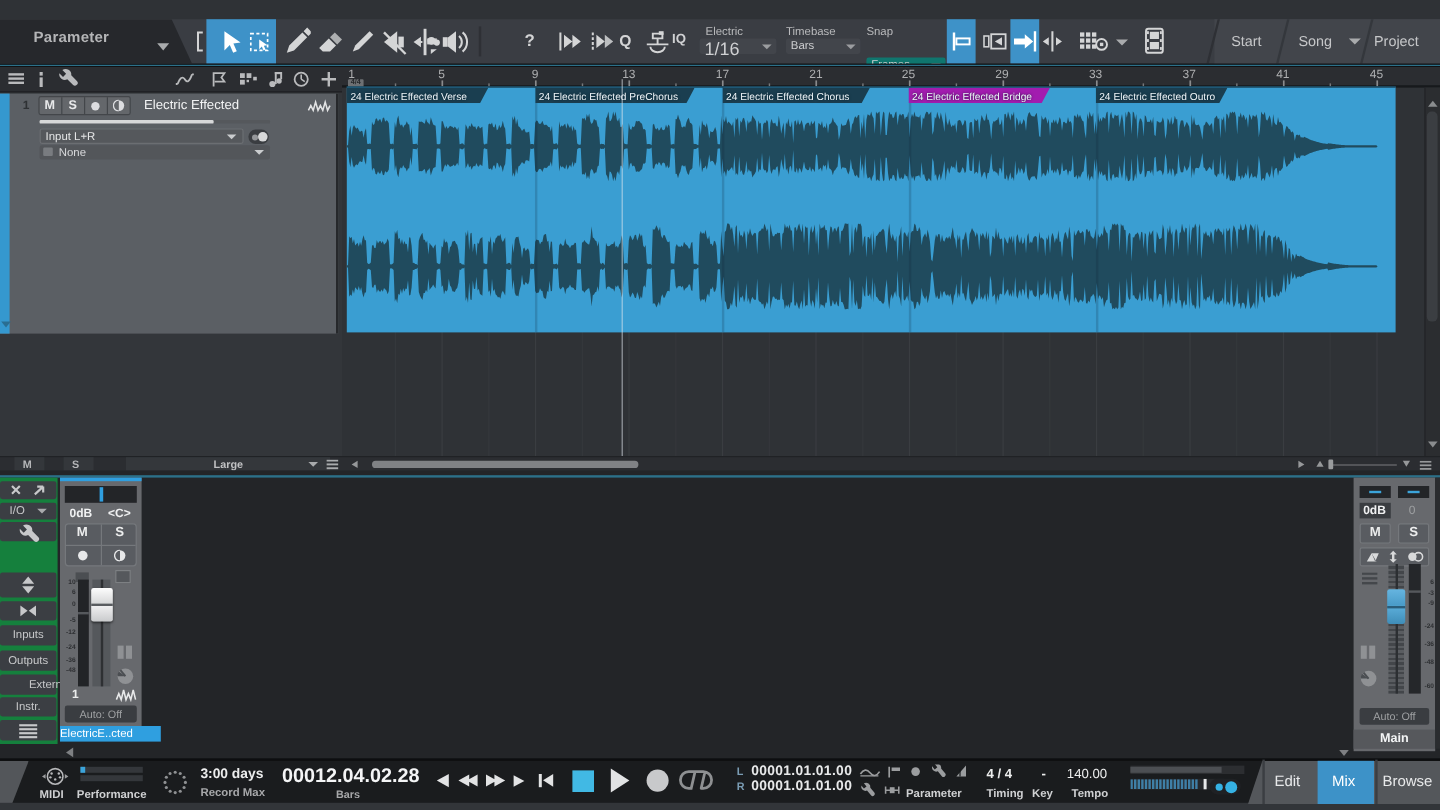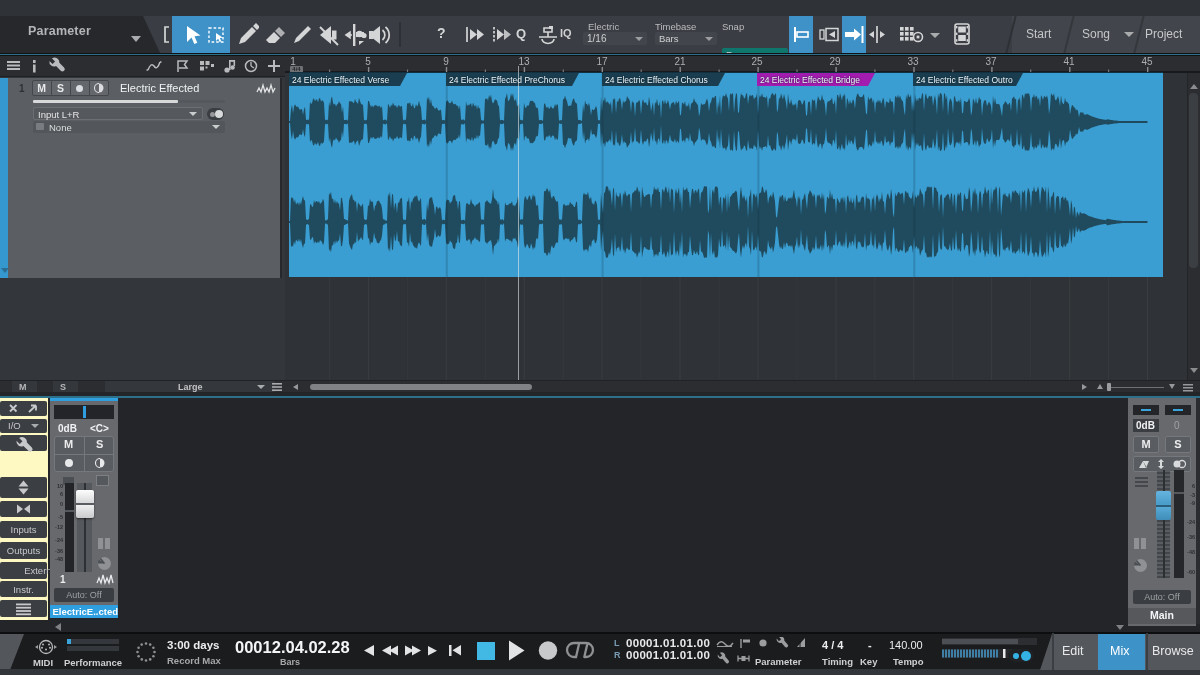--- a/index.html
+++ b/index.html
@@ -63,21 +63,21 @@
         <path d="M19,13 l7,5.5 -7,5.5 Z" fill="#d4d5d6" opacity="0.85"></path>
       </svg>
       <div class="a" style="left:516px;top:10px;font-size:13px;font-weight:bold;color:#d4d5d6">Q</div>
       <svg class="a" style="left:534px;top:0" width="28" height="37" viewBox="0 0 28 37">
         <path d="M5,21 h18 M14,21 v-5 M10,16 h8 v-4 h-8 Z M8,23 a6,4.5 0 0 0 12,0" stroke="#d4d5d6" stroke-width="1.6" fill="none"></path>
         <rect x="15" y="10" width="4" height="3" fill="#d4d5d6"></rect>
       </svg>
       <div class="a" style="left:560px;top:11px;font-size:11px;font-weight:bold;color:#d0d1d3">IQ</div>
       <div class="a" style="left:588px;top:5px;font-size:9.5px;color:#babbbd">Electric</div>
       <div class="a" style="left:583px;top:16px;width:64px;height:13px;background:#42454b;border-radius:2px">
-        <div class="a" style="left:4px;top:1px;font-size:10px;color:#cfd0d2">1/16</div>
+        <div class="a" style="left:4px;top:1px;font-size:15px;color:#cfd0d2">1/16</div>
         <div class="a" style="right:4px;top:5px;width:0;height:0;border-left:4px solid transparent;border-right:4px solid transparent;border-top:4.5px solid #9b9da0"></div>
       </div>
       <div class="a" style="left:655px;top:5px;font-size:9.5px;color:#babbbd">Timebase</div>
       <div class="a" style="left:655px;top:16px;width:62px;height:13px;background:#42454b;border-radius:2px">
         <div class="a" style="left:4px;top:1px;font-size:9.5px;color:#cfd0d2">Bars</div>
         <div class="a" style="right:4px;top:5px;width:0;height:0;border-left:4px solid transparent;border-right:4px solid transparent;border-top:4.5px solid #9b9da0"></div>
       </div>
       <div class="a" style="left:722px;top:5px;font-size:9.5px;color:#babbbd">Snap</div>
       <div class="a" style="left:722px;top:32px;width:66px;height:13px;background:#0f766e;border-radius:2px">
         <div class="a" style="left:4px;top:1px;font-size:9.5px;color:#cfd0d2">Frames</div>
@@ -338,21 +338,21 @@
           <g fill="#96989a">
             <rect x="0" y="0" width="10" height="1.5"></rect>
             <rect x="0" y="3" width="10" height="1.5"></rect>
             <rect x="0" y="6" width="10" height="1.5"></rect>
           </g>
         </svg>
       </div>
     </div>
     <div class="a" style="left:0;top:392px;width:1200px;height:240px;background:#232528">
       <div class="a" style="left:0;top:4px;width:1200px;height:1.5px;background:#2c7089"></div>
-      <div class="a" style="left:0;top:6px;width:48px;height:222px;background:#fef9c3">
+      <div class="a" style="left:0;top:6px;width:48px;height:222px;background:#15803d">
         <div class="a" style="left:0;top:3px;width:47px;height:15px;background:#3b3e43;border-radius:2px">
           <svg width="47" height="15" viewBox="0 0 47 15">
             <g stroke="#c7c8ca" stroke-width="1.8" fill="none">
               <path d="M10,4 l6.5,6.5 M16.5,4 l-6.5,6.5"></path>
               <path d="M29,11 l7,-6.5 M36,4.5 l-5,0 M36,4.5 l0,5"></path>
             </g>
           </svg>
         </div>
         <div class="a" style="left:0;top:21px;width:47px;height:14px;background:#3b3e43;border-radius:2px">
           <div class="a" style="left:8px;top:1px;font-size:9.5px;color:#c7c8ca">I/O</div>
@@ -444,21 +444,21 @@
           <circle cx="7.5" cy="7.5" r="6.5" fill="#8f9194"></circle>
           <path d="M7.5,7.5 L2,3.5 A6.5,6.5 0 0 0 1,7.5 Z" fill="#4b4e52"></path>
           <rect x="6.7" y="1" width="1.6" height="6.5" fill="#4b4e52" transform="rotate(-40 7.5 7.5)"></rect>
         </svg>
         <div class="a" style="left:10px;top:176px;font-size:10px;font-weight:bold;color:#eceded">1</div>
         <svg class="a" style="left:46px;top:176px" width="18" height="12" viewBox="0 0 18 12">
           <path d="M1,9 l2,-5 2,5 2,-8 2,8 2,-5 2,5 2,-8 2,8" stroke="#e8e9ea" stroke-width="1.3" fill="none"></path>
         </svg>
       </div>
       <div class="a" style="left:54px;top:196px;width:60px;height:14px;background:#3a3d41;border-radius:2px;text-align:center;font-size:9px;color:#9fa1a3;line-height:14px">Auto: Off</div>
-      <div class="a" style="left:50px;top:213px;width:68px;height:13px;background:#2f9fe0;text-align:right;font-size:9.5px;font-weight:bold;color:#fff;line-height:13px">ElectricE..cted</div>
+      <div class="a" style="left:50px;top:213px;width:84px;height:13px;background:#2f9fe0;text-align:left;font-size:9.5px;font-weight:normal;color:#fff;line-height:13px">ElectricE..cted</div>
       <div class="a" style="left:55px;top:231px;width:0;height:0;border-top:4px solid transparent;border-bottom:4px solid transparent;border-right:6px solid #7e8083"></div>
       <div class="a" style="left:1128px;top:6px;width:68px;height:228px;background:#67696d">
         <div class="a" style="left:5px;top:7px;width:26px;height:10px;background:#232528">
           <div class="a" style="left:8px;top:3.5px;width:10px;height:2.5px;background:#3ba4da"></div>
         </div>
         <div class="a" style="left:37px;top:7px;width:26px;height:10px;background:#232528">
           <div class="a" style="left:8px;top:3.5px;width:10px;height:2.5px;background:#3ba4da"></div>
         </div>
         <div class="a" style="left:5px;top:21px;width:26px;height:13px;background:#3a3d41"></div>
         <div class="a" style="left:8px;top:22px;font-size:10px;font-weight:bold;color:#f0f1f2">0dB</div>

